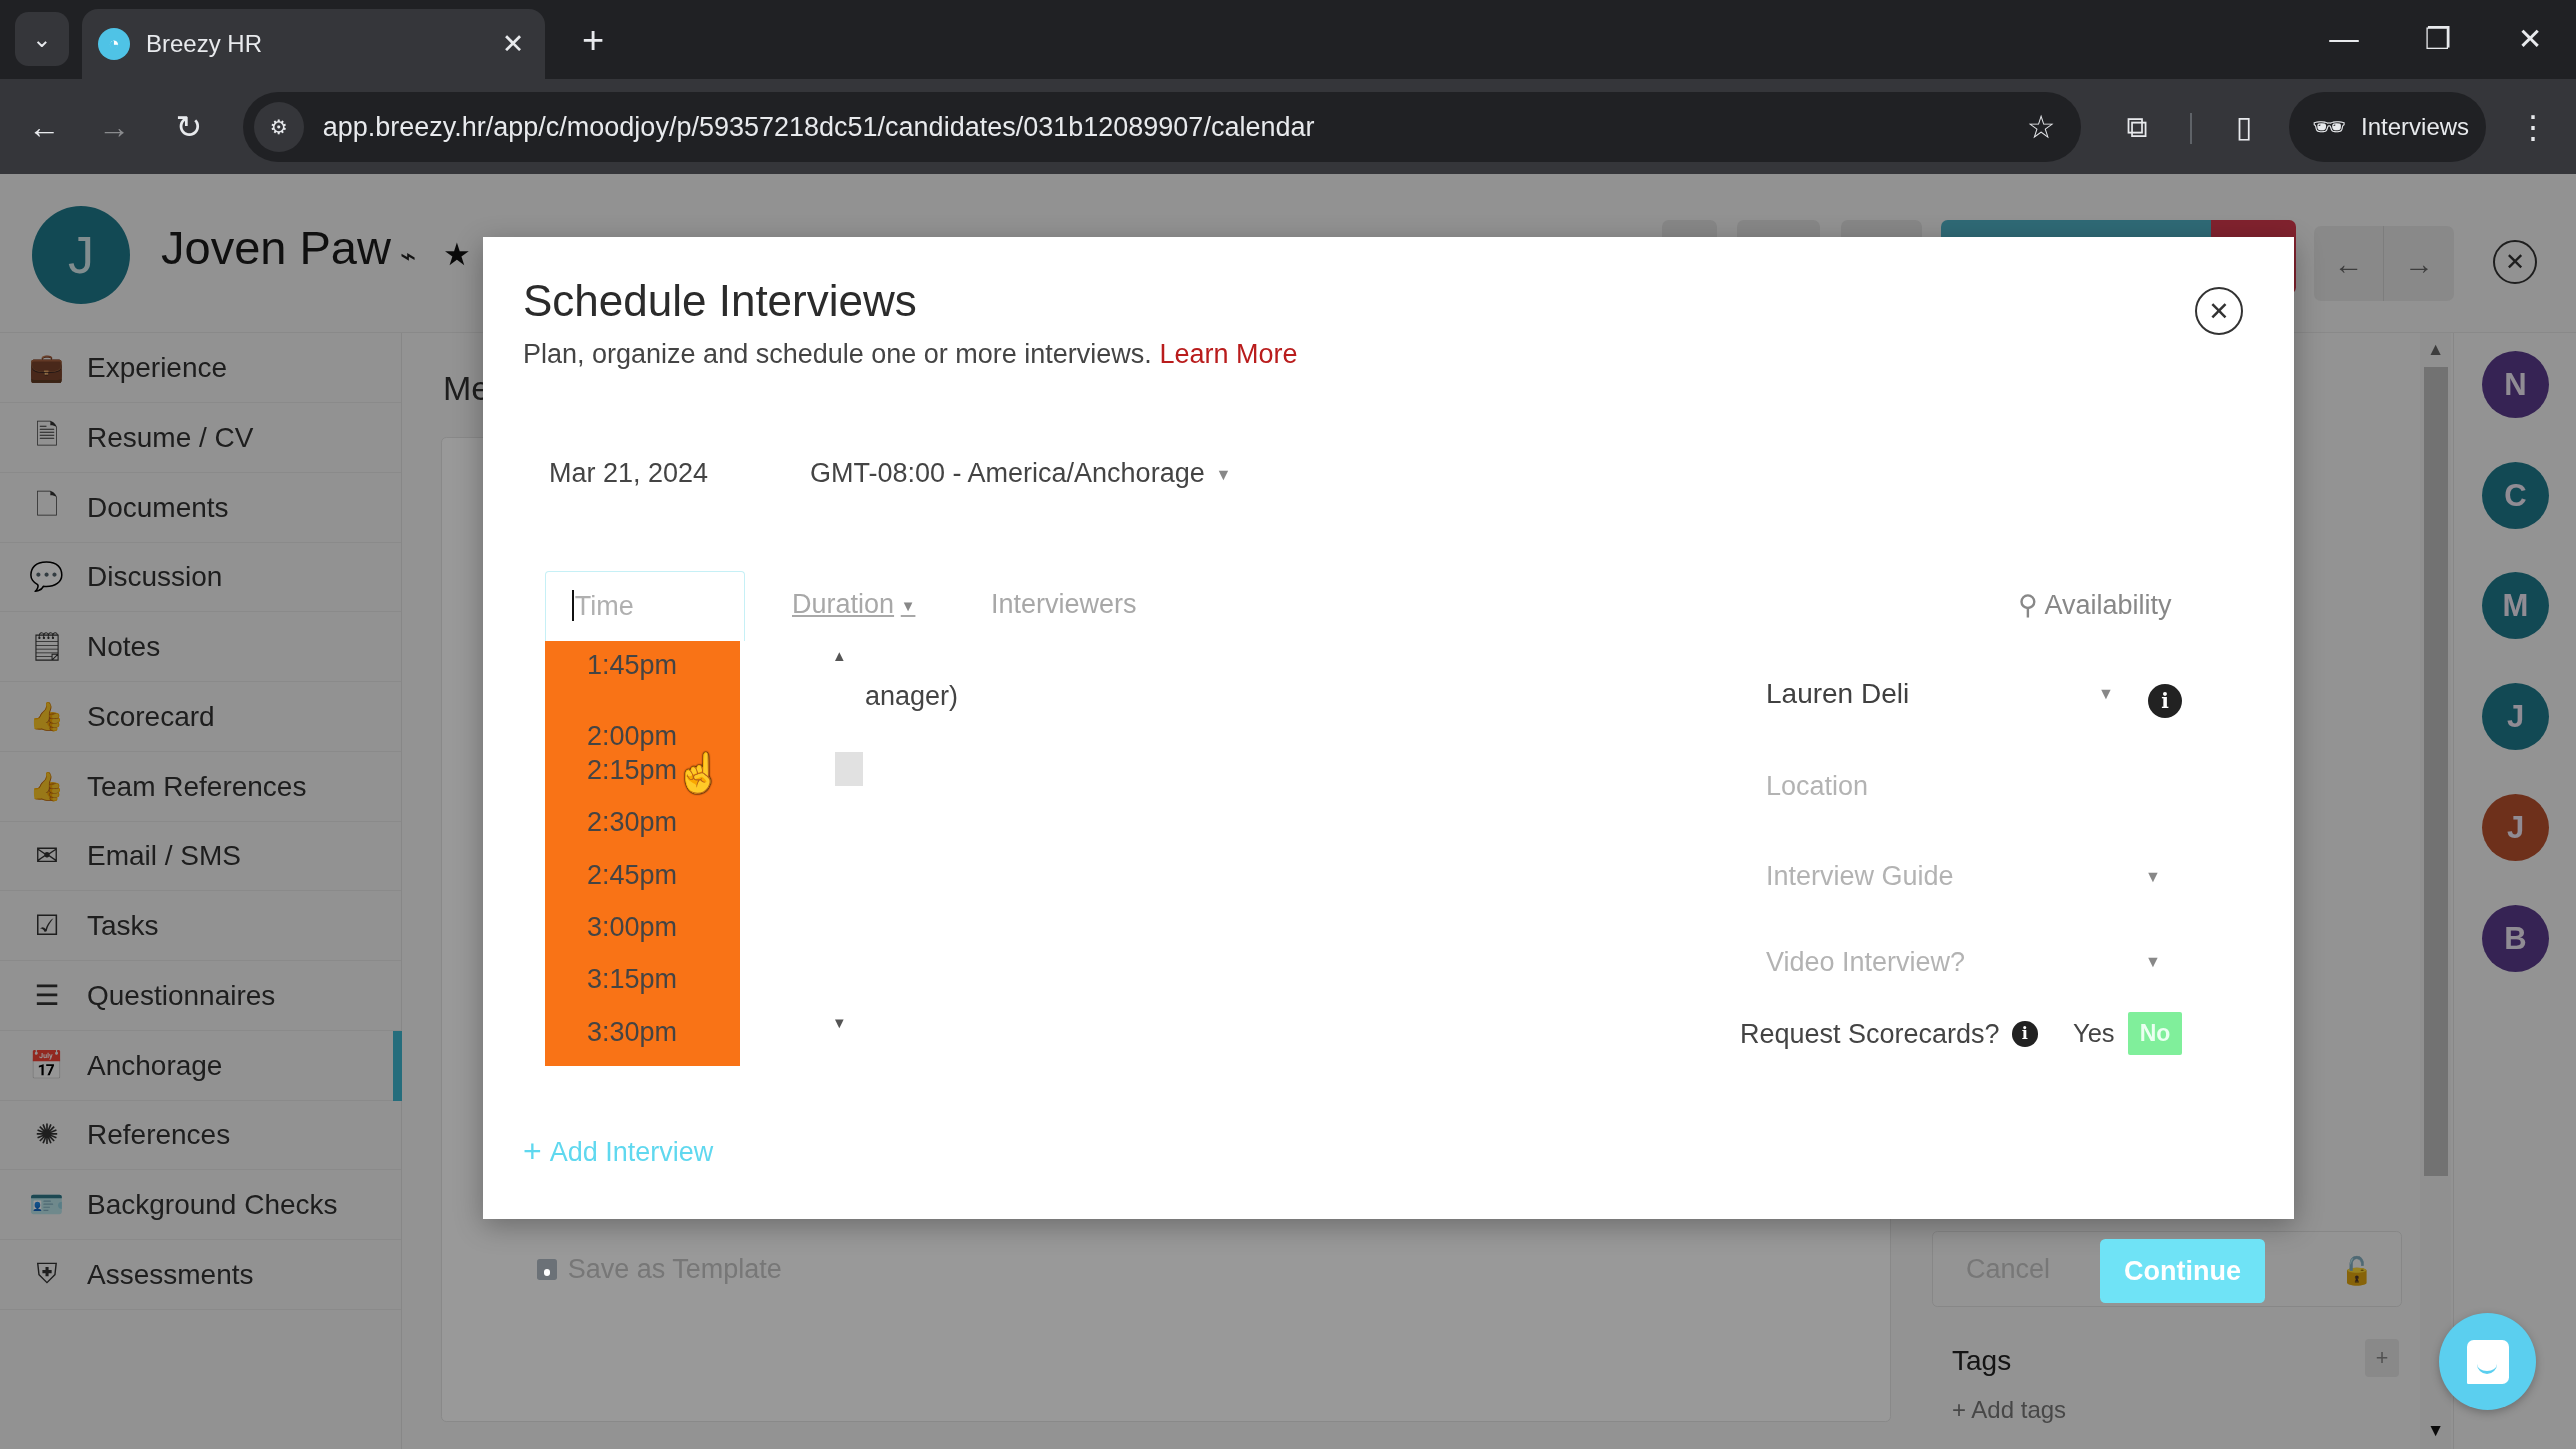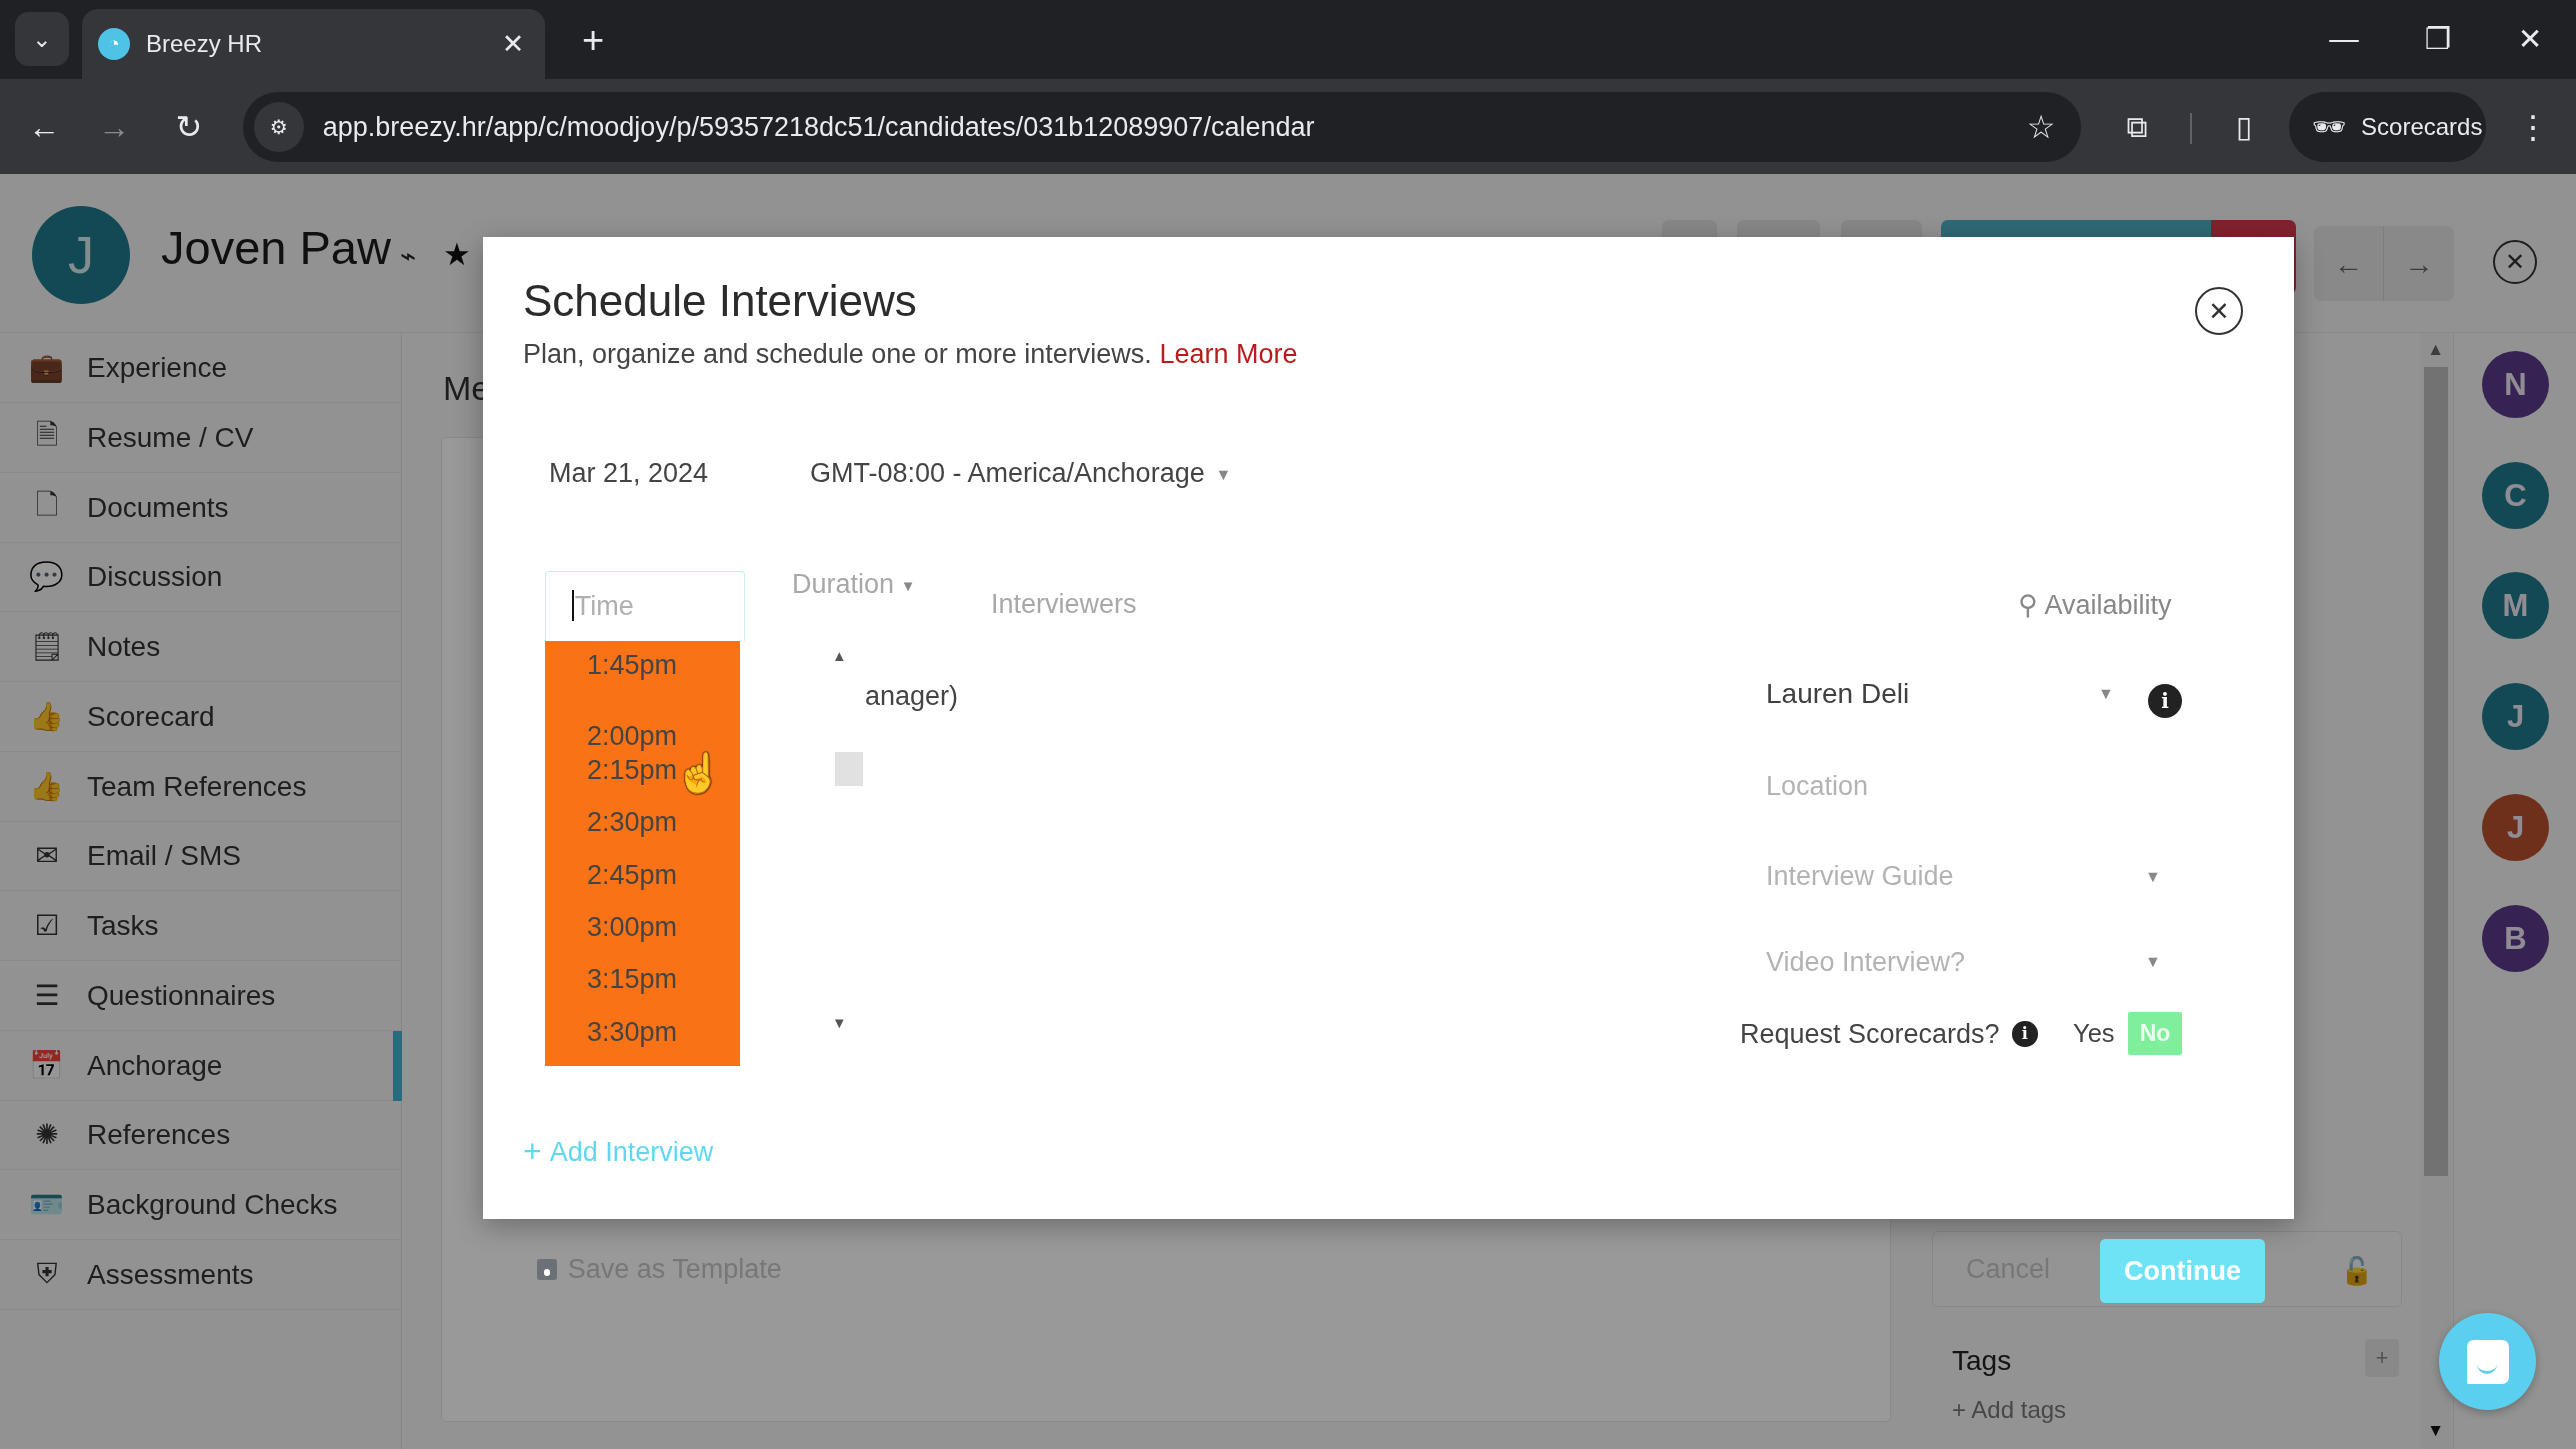--- a/index.html
+++ b/index.html
@@ -76,21 +76,21 @@
   .modal-sub { position: absolute; left: 40px; top: 102px; font-size: 27px; color: #444; }
   .learn-more { color: #b91c1c; }
   .modal-close { position: absolute; left: 1712px; top: 50px; width: 48px; height: 48px; border: 2.7px solid #333; border-radius: 50%; color: #333; font-size: 25.5px; display: flex; align-items: center; justify-content: center; }
 
   .date-val { position: absolute; left: 66px; top: 221px; font-size: 27px; color: #444; }
   .tz-val { position: absolute; left: 327px; top: 221px; font-size: 27px; color: #444; }
   .tz-caret { font-size: 16px; color: #888; margin-left: 10.7px; vertical-align: middle; }
 
   .time-input { position: absolute; left: 62px; top: 334px; width: 200px; height: 70px; border: 1.3px solid #c6f0f6; border-bottom: none; border-radius: 4px 4px 0 0; font-size: 27px; color: #b0b0b0; padding: 19px 0 0 25.5px; background: #fff; }
   .time-input .caret-line { display: inline-block; width: 2px; height: 31px; background: #111; vertical-align: middle; margin-right: 1.3px; margin-top: -4px; }
-  .col-duration { position: absolute; left: 309px; top: 332px; font-size: 27px; color: #a8a8a8; }
+  .col-duration { position: absolute; left: 309px; top: 352px; font-size: 27px; color: #a8a8a8; text-decoration: underline; }
   .col-duration .dd { font-size: 14.8px; color: #888; margin-left: 6.7px; vertical-align: middle; }
   .col-interviewers { position: absolute; left: 508px; top: 352px; font-size: 27px; color: #a8a8a8; }
   .availability { position: absolute; left: 1535px; top: 352px; font-size: 27px; color: #888; }
   .availability .search-ic { font-size: 27px; margin-right: 6.7px; }
 
   .time-list { position: absolute; left: 62px; top: 404px; width: 195px; height: 425px; background: #f97316; }
   .time-opt { position: absolute; left: 42px; font-size: 27px; color: #444; }
   .time-scroll-up { position: absolute; left: 349px; top: 411px; font-size: 14.8px; color: #555; }
   .time-scroll-down { position: absolute; left: 349px; top: 778px; font-size: 14.8px; color: #555; }
   .partial-text { position: absolute; left: 382px; top: 444px; font-size: 27px; color: #444; }
@@ -158,21 +158,21 @@
   </div>
   <div class="ext-btn" style="left:2113px">
       <span>⧉</span>
     </div>
   <div class="chrome-divider"></div>
   <div class="ext-btn" style="left:2220px">
       <span>▯</span>
     </div>
   <div class="incognito">
     <span class="incognito-icon">🕶</span>
-    <span>Scorecards</span>
+    <span>Interviews</span>
   </div>
   <div class="kebab">
       <span>⋮</span>
     </div>
 </div>
 
 <div class="page">
   <div class="header">
     <div class="cand-avatar">J</div>
     <div class="cand-name">Joven Paw</div>

